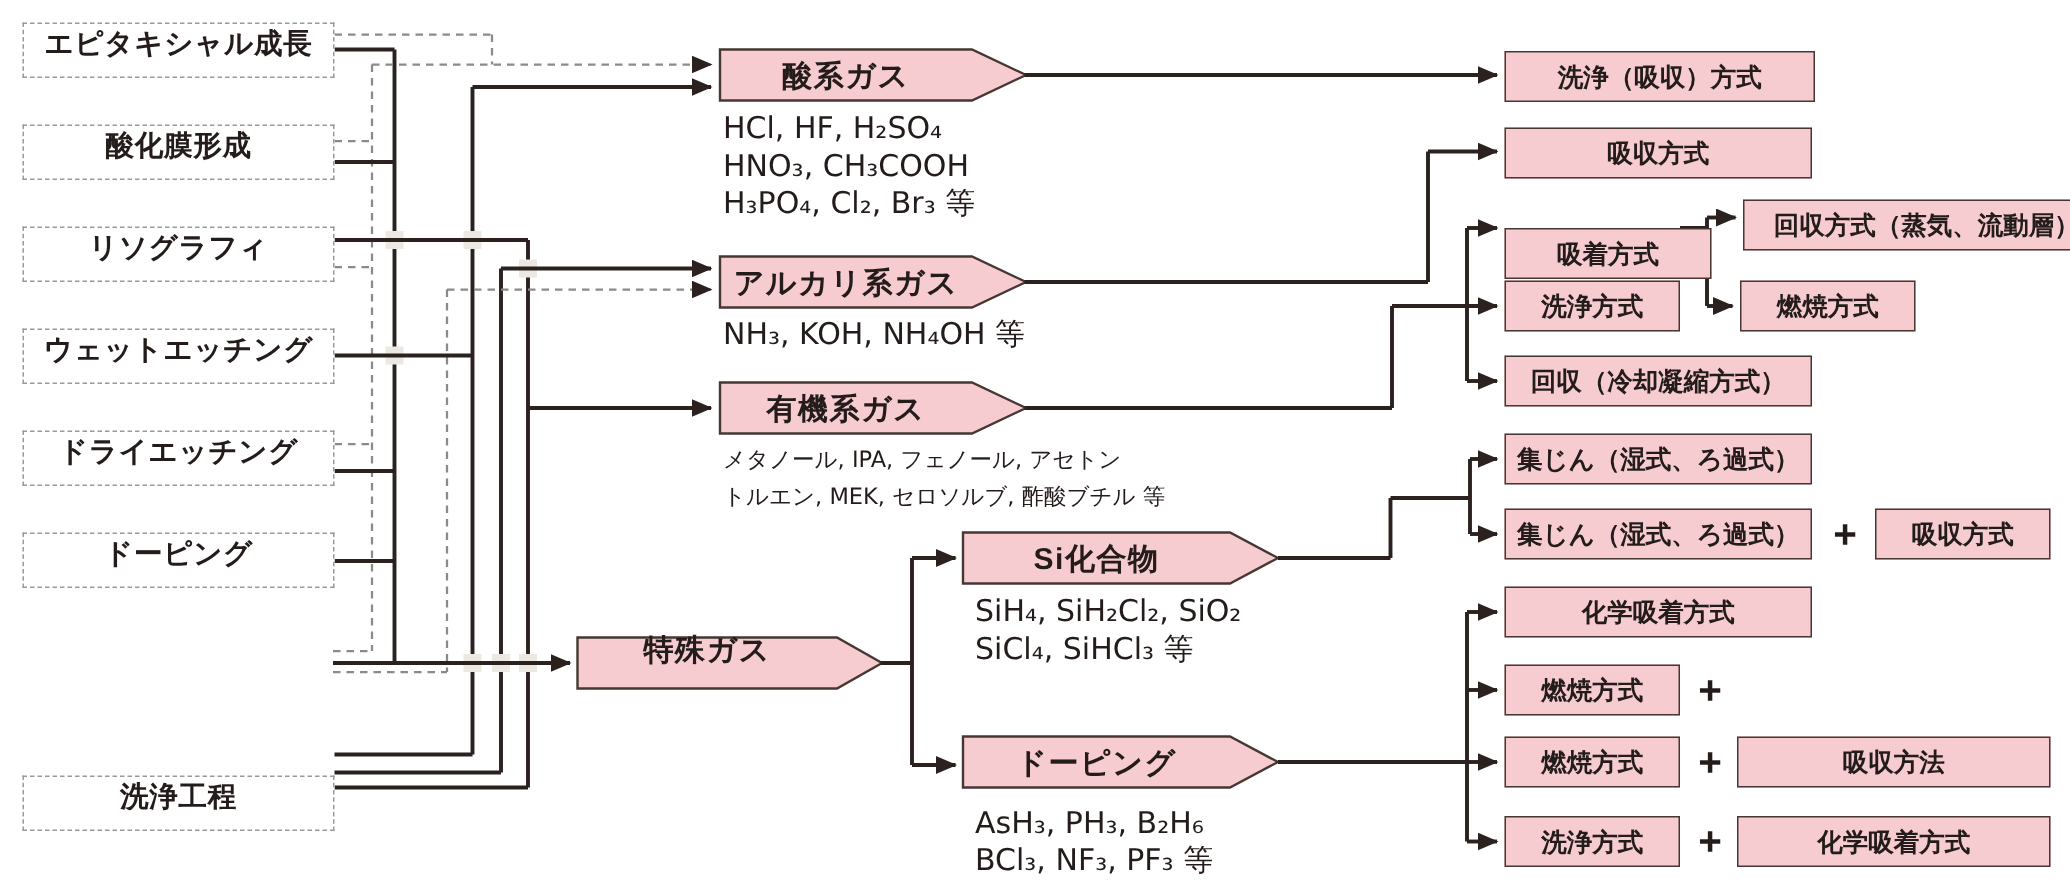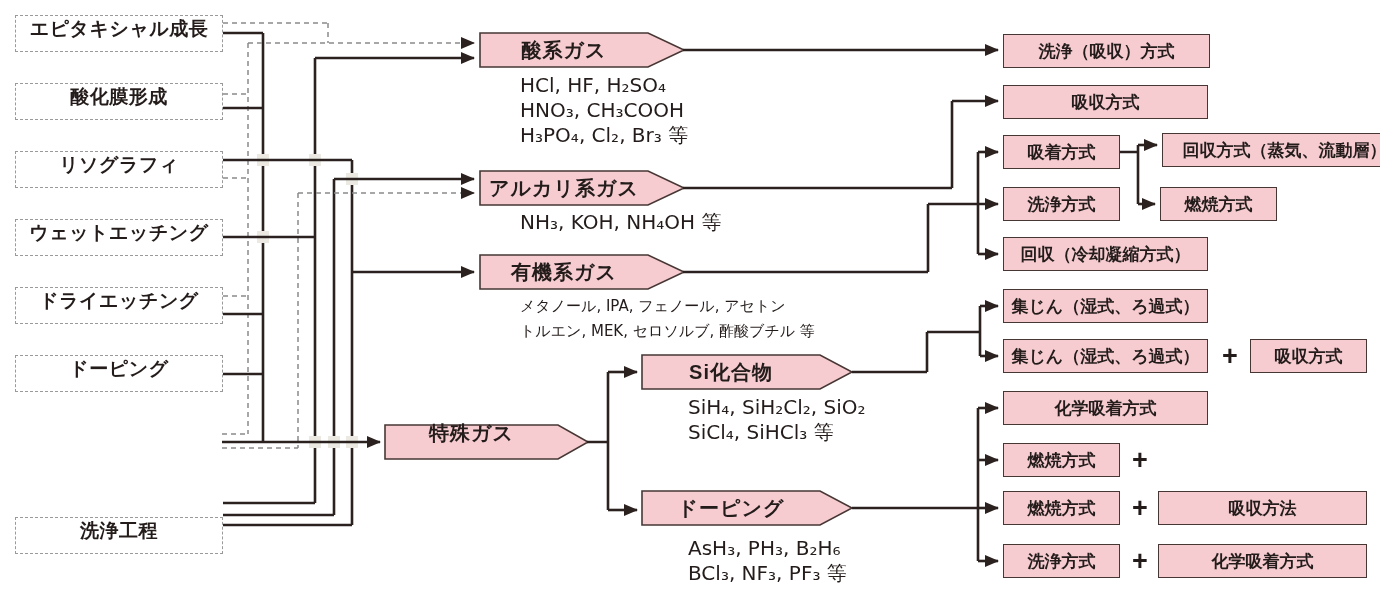--- a/index.html
+++ b/index.html
@@ -17,21 +17,21 @@
         border:1.6px dashed #9a9a9a;box-sizing:border-box;
         display:flex;align-items:flex-start;justify-content:center;
         font-weight:bold;font-size:19px;letter-spacing:.5px;}
   .glabel{position:absolute;display:flex;align-items:center;justify-content:center;
         font-weight:bold;font-size:20px;letter-spacing:1px;}
   .tbox{position:absolute;height:34px;background:#f6ccd1;
         border:1.6px solid #473734;box-sizing:border-box;
         display:flex;align-items:center;justify-content:center;
         font-weight:bold;font-size:17px;white-space:nowrap;}
   .chem{position:absolute;font-size:20px;line-height:25px;white-space:nowrap;
-        font-family:"DejaVu Sans","Liberation Sans",sans-serif;margin-left:38px;}
+        font-family:"DejaVu Sans","Liberation Sans",sans-serif;}
   .chem.jp{font-size:15px;}
   .plus{position:absolute;height:34px;display:flex;align-items:center;justify-content:center;
         font-weight:bold;font-size:27px;}
 </style>
 </head>
 <body>
 
 <div class="stage">
 
   <svg width="1380" height="592" viewBox="0 0 1380 592">
@@ -155,21 +155,21 @@
     <div>AsH₃, PH₃, B₂H₆</div>
     <div>BCl₃, NF₃, PF₃ 等</div>
   </div>
 
   <div class="tbox" style="left:1003px;top:34px;width:207px">
       <span>洗浄（吸収）方式</span>
     </div>
   <div class="tbox" style="left:1003px;top:85px;width:205px">
       <span>吸収方式</span>
     </div>
-  <div class="tbox" style="left:1003px;top:135px;width:117px">
+  <div class="tbox" style="left:1003px;top:152px;width:138px">
       <span>吸着方式</span>
     </div>
   <div class="tbox" style="left:1162px;top:133px;width:245px">
       <span>回収方式（蒸気、流動層）</span>
     </div>
   <div class="tbox" style="left:1003px;top:187px;width:117px">
       <span>洗浄方式</span>
     </div>
   <div class="tbox" style="left:1160px;top:187px;width:117px">
       <span>燃焼方式</span>

